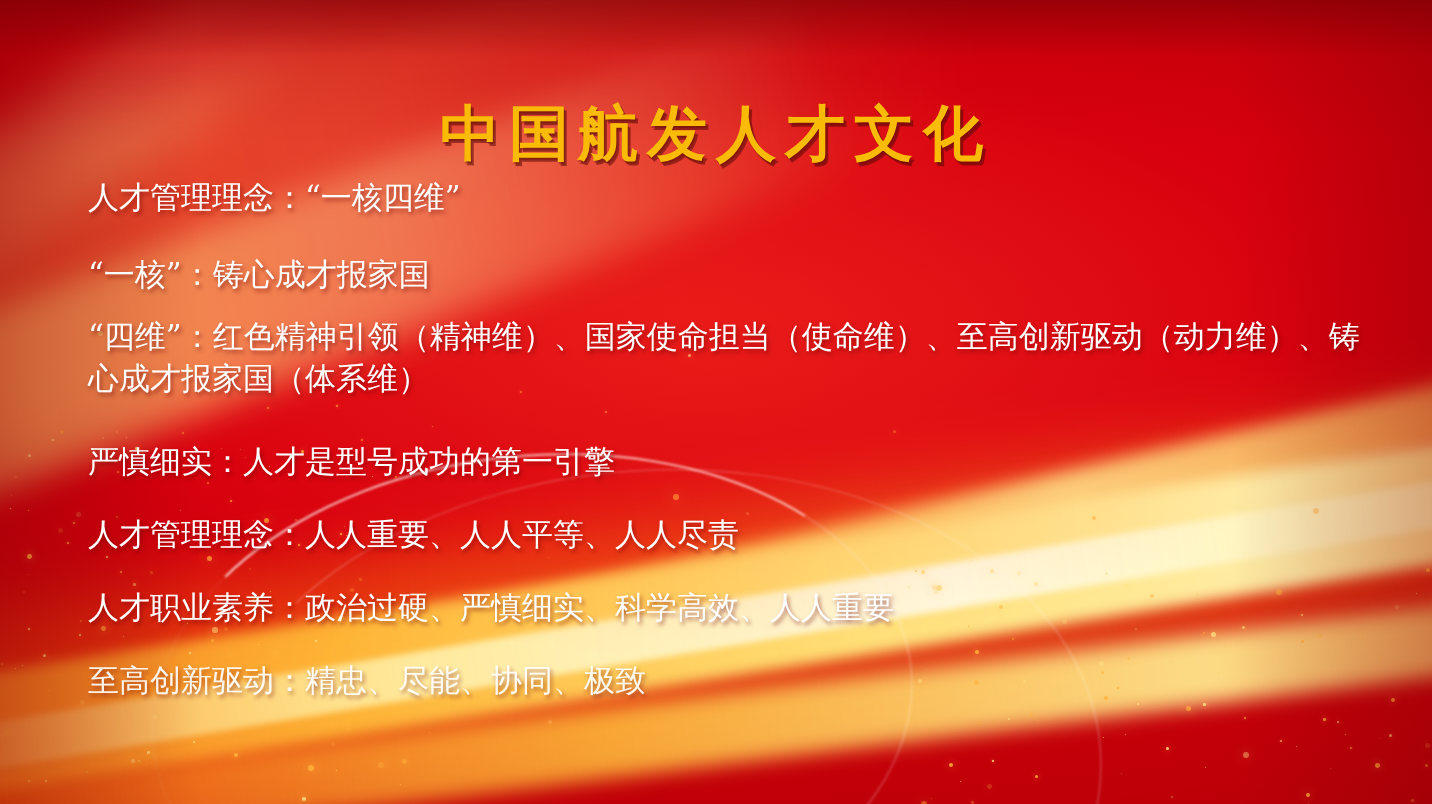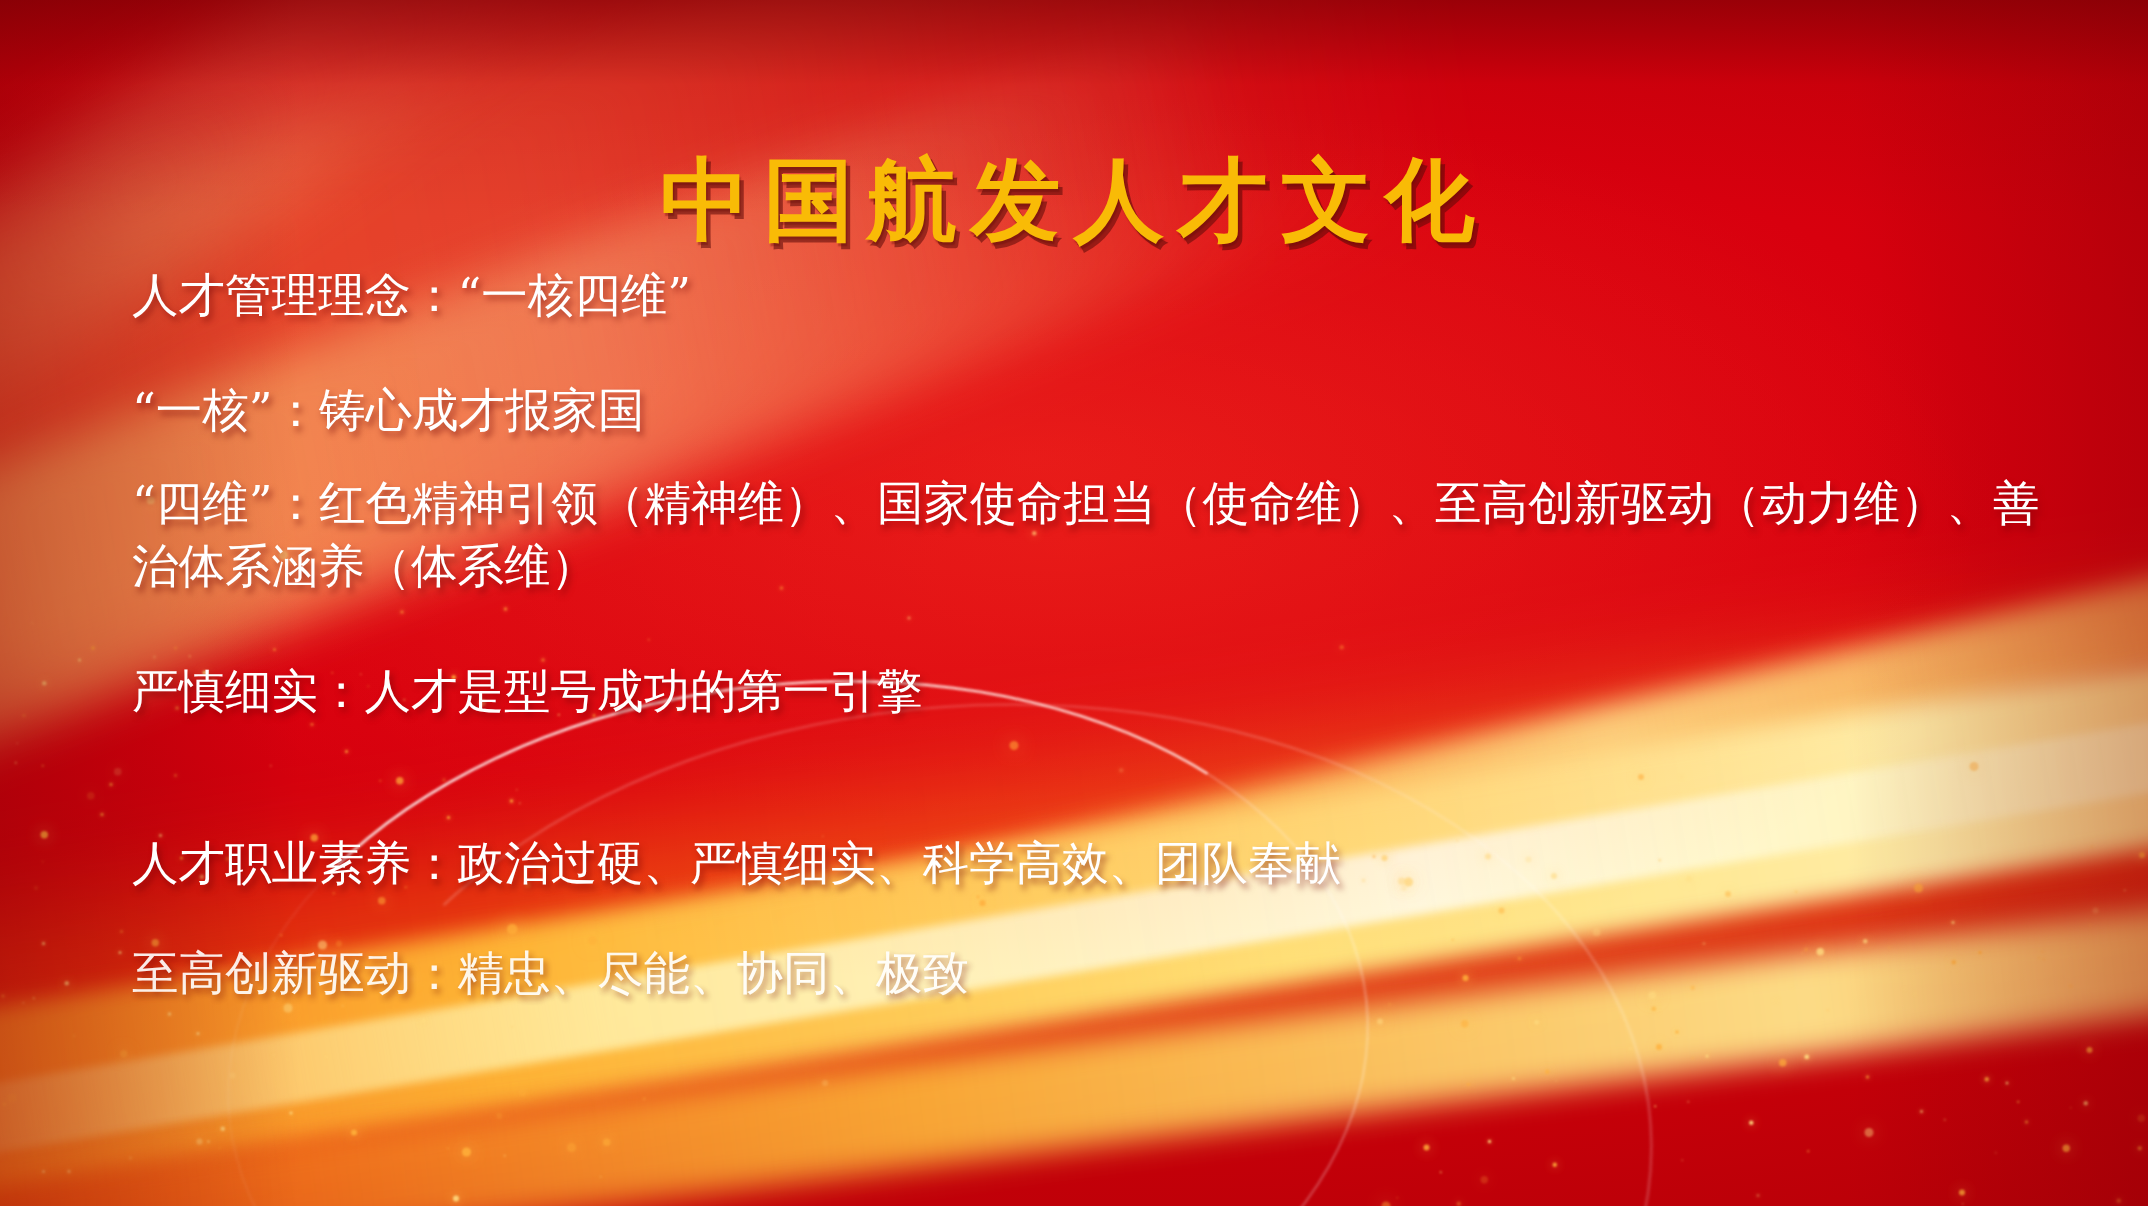--- a/index.html
+++ b/index.html
@@ -368,23 +368,24 @@
 
   <div class="vignette"></div>
 
   <h1 class="title">中国航发人才文化</h1>
 
   <div class="body-text">
     <p class="line">人才管理理念：“一核四维”</p>
     <div class="gap-l"></div>
     <p class="line">“一核”：铸心成才报家国</p>
     <div class="gap-s"></div>
-    <p class="line wrap lh2">“四维”：红色精神引领（精神维）、国家使命担当（使命维）、至高创新驱动（动力维）、善治体系涵养（体系维）</p>
+    <p class="line wrap lh2">“四维”：红色精神引领（精神维）、国家使命担当（使命维）、至高创新驱动（动力维）、铸心成才报家国（体系维）</p>
     <div class="gap-l"></div>
     <p class="line">严慎细实：人才是型号成功的第一引擎</p>
     <div class="gap-m"></div>
+    <p class="line">人才管理理念：人人重要、人人平等、人人尽责</p>
     <div class="gap-m"></div>
-    <p class="line">人才职业素养：政治过硬、严慎细实、科学高效、团队奉献</p>
+    <p class="line">人才职业素养：政治过硬、严慎细实、科学高效、人人重要</p>
     <div class="gap-m"></div>
     <p class="line faded">至高创新驱动：精忠、尽能、协同、极致</p>
   </div>
 
 </div>
 
 </body></html>

